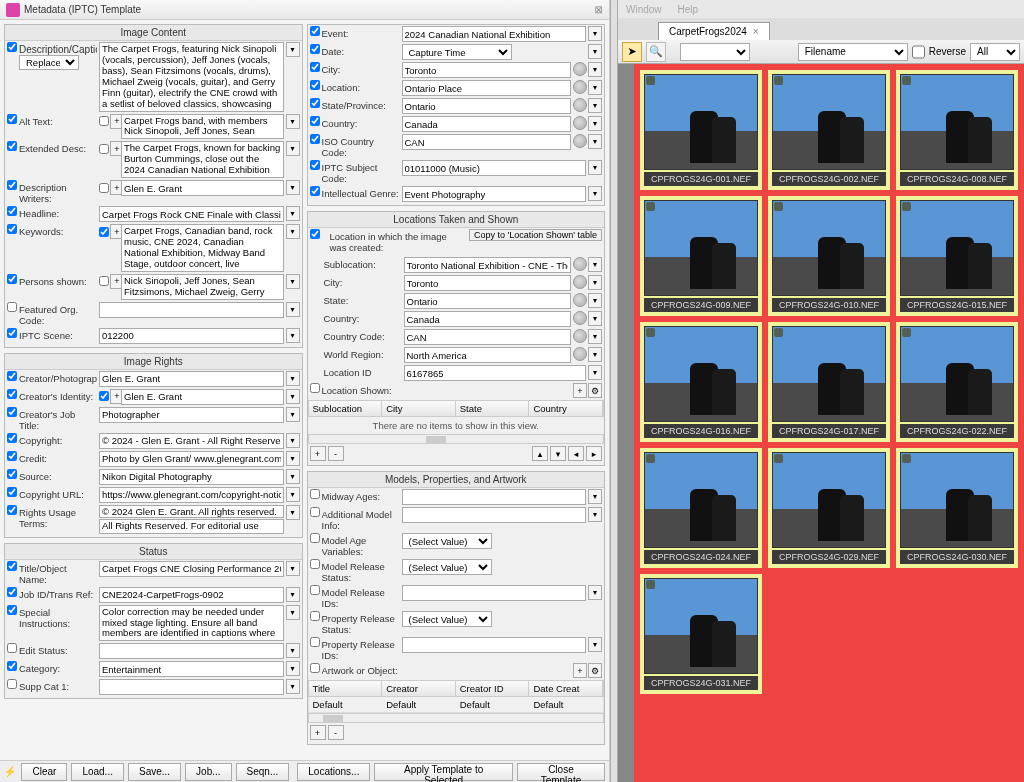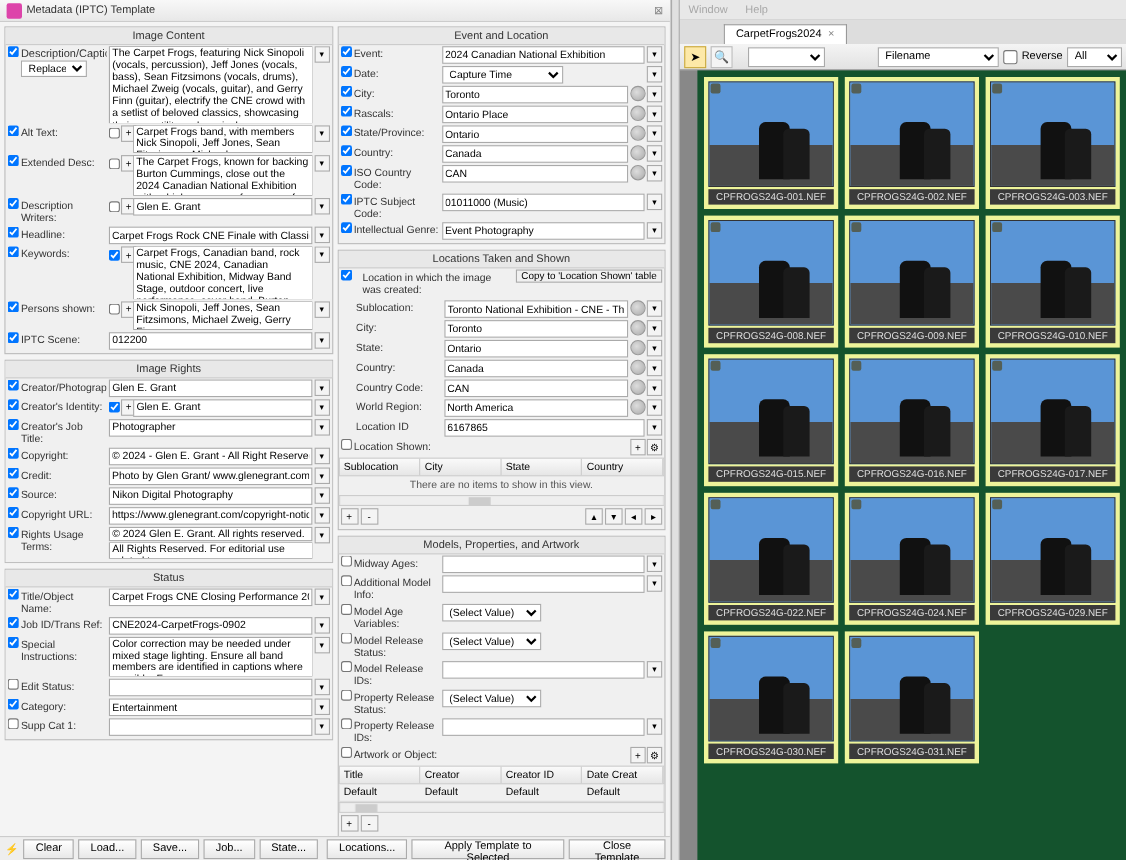--- a/index.html
+++ b/index.html
@@ -40,21 +40,21 @@
 
 .menubar { height: 18px; background: #e8e8e8; color: #666; display: flex; gap: 16px; padding: 0 8px; align-items: center; font-size: 10px; }
 .menubar span { opacity: .5; }
 .tabbar { height: 22px; background: #ddd; display: flex; align-items: flex-end; padding-left: 40px; }
 .tab { background: #fff; border: 1px solid #999; border-bottom: none; padding: 2px 10px; font-size: 10px; height: 18px; display: flex; align-items: center; gap: 6px; }
 .tab .x { color: #888; }
 .toolbar { height: 24px; background: linear-gradient(#f4f4f4,#e2e2e2); border-bottom: 1px solid #aaa; display: flex; align-items: center; padding: 0 4px; gap: 4px; }
 .tool-btn { width: 20px; height: 20px; border: 1px solid #bbb; background: #f4f4f4; display: flex; align-items: center; justify-content: center; font-size: 11px; }
 .tool-btn.active { background: #fde9a8; border-color: #c9a93f; }
 .toolbar select, .toolbar input { height: 18px; border: 1px solid #aaa; background: #fff; padding: 0 2px; font-size: 10px; }
-.thumbs-wrap { flex: 1; overflow: auto; background: #14532d; margin-left: 16px; }
+.thumbs-wrap { flex: 1; overflow: auto; background: #ef4444; margin-left: 16px; }
 .thumbs { display: grid; grid-template-columns: repeat(3, 1fr); gap: 6px; padding: 6px; }
 .thumb { background: #eef49a; padding: 4px; }
 .thumb .img { background: #6aa8e8; height: 96px; position: relative; border: 1px solid #333; overflow: hidden; }
 .thumb .sky { position: absolute; inset: 0; background: linear-gradient(#5a95d6 60%, #4a4a4a 60%); }
 .thumb .fig { position: absolute; bottom: 6px; left: 40%; width: 28px; height: 52px; background: #111; border-radius: 6px 6px 0 0; }
 .thumb .fig2 { position: absolute; bottom: 6px; left: 60%; width: 24px; height: 46px; background: #1a1a1a; border-radius: 5px 5px 0 0; }
 .thumb .cap { background: #3a3a3a; color: #ddd; text-align: center; font-size: 9px; padding: 2px 0; margin-top: 2px; }
 .corner { position: absolute; top: 1px; left: 1px; width: 9px; height: 9px; background: rgba(80,60,0,.6); border-radius: 2px; }
 .thin-left { width: 8px; background: #e0e0e0; border-left: 1px solid #aaa; border-right: 1px solid #aaa; }
 </style>
@@ -156,20 +156,28 @@
               <input type="checkbox" class="chk" style="">
               <span class="btn-sm">+</span>
             </div>
           <textarea rows="2" style="">Nick Sinopoli, Jeff Jones, Sean Fitzsimons, Michael Zweig, Gerry Finn</textarea>
           <div class="trail">
               <span class="caret"></span>
             </div>
         </div>
 
 
+        <div class="row">
+          <input type="checkbox" class="chk" style="">
+          <span class="lbl">Featured Org. Code:</span>
+          <input type="text" style="">
+          <div class="trail">
+              <span class="caret"></span>
+            </div>
+        </div>
 
         <div class="row">
           <input type="checkbox" class="chk" checked="" style="">
           <span class="lbl">IPTC Scene:</span>
           <input type="text" value="012200" style="">
           <div class="trail">
               <span class="caret"></span>
             </div>
         </div>
       </div>
@@ -311,21 +319,20 @@
           <input type="text" style="">
           <div class="trail">
               <span class="caret"></span>
             </div>
         </div>
       </div>
     </div>
 
     <div class="col">
       <div class="section">
-        <div class="section-head">Event and Location</div>
         <div class="row">
             <input type="checkbox" class="chk" checked="" style="">
             <span class="lbl">Event:</span>
             <input type="text" value="2024 Canadian National Exhibition" style="">
             <div class="trail">
               <span class="caret"></span>
             </div>
           </div>
         <div class="row">
             <input type="checkbox" class="chk" checked="" style="">
@@ -340,21 +347,21 @@
             <input type="checkbox" class="chk" checked="" style="">
             <span class="lbl">City:</span>
             <input type="text" value="Toronto" style="">
             <div class="trail">
               <span class="globe"></span>
               <span class="caret"></span>
             </div>
           </div>
         <div class="row">
             <input type="checkbox" class="chk" checked="" style="">
-            <span class="lbl">Rascals:</span>
+            <span class="lbl">Location:</span>
             <input type="text" value="Ontario Place" style="">
             <div class="trail">
               <span class="globe"></span>
               <span class="caret"></span>
             </div>
           </div>
         <div class="row">
             <input type="checkbox" class="chk" checked="" style="">
             <span class="lbl">State/Province:</span>
             <input type="text" value="Ontario" style="">
@@ -582,21 +589,21 @@
 
     </div>
   </div>
 
   <div class="bottom-bar">
     <span class="bolt">⚡</span>
     <button>Clear</button>
     <button>Load...</button>
     <button>Save...</button>
     <button>Job...</button>
-    <button>State...</button>
+    <button>Seqn...</button>
     <span style="flex:1"></span>
     <button>Locations...</button>
     <button>Apply Template to Selected</button>
     <button>Close Template</button>
   </div>
 </div>
 
 <div class="thin-left"></div>
 
 <div class="panel-right">
@@ -641,29 +648,20 @@
           </div>
           <div class="cap">CPFROGS24G-002.NEF</div>
         </div>
         <div class="thumb">
           <div class="img">
             <div class="sky"></div>
             <div class="fig"></div>
             <div class="fig2"></div>
             <div class="corner"></div>
           </div>
-          <div class="cap">CPFROGS24G-003.NEF</div>
-        </div>
-        <div class="thumb">
-          <div class="img">
-            <div class="sky"></div>
-            <div class="fig"></div>
-            <div class="fig2"></div>
-            <div class="corner"></div>
-          </div>
           <div class="cap">CPFROGS24G-008.NEF</div>
         </div>
         <div class="thumb">
           <div class="img">
             <div class="sky"></div>
             <div class="fig"></div>
             <div class="fig2"></div>
             <div class="corner"></div>
           </div>
           <div class="cap">CPFROGS24G-009.NEF</div>

